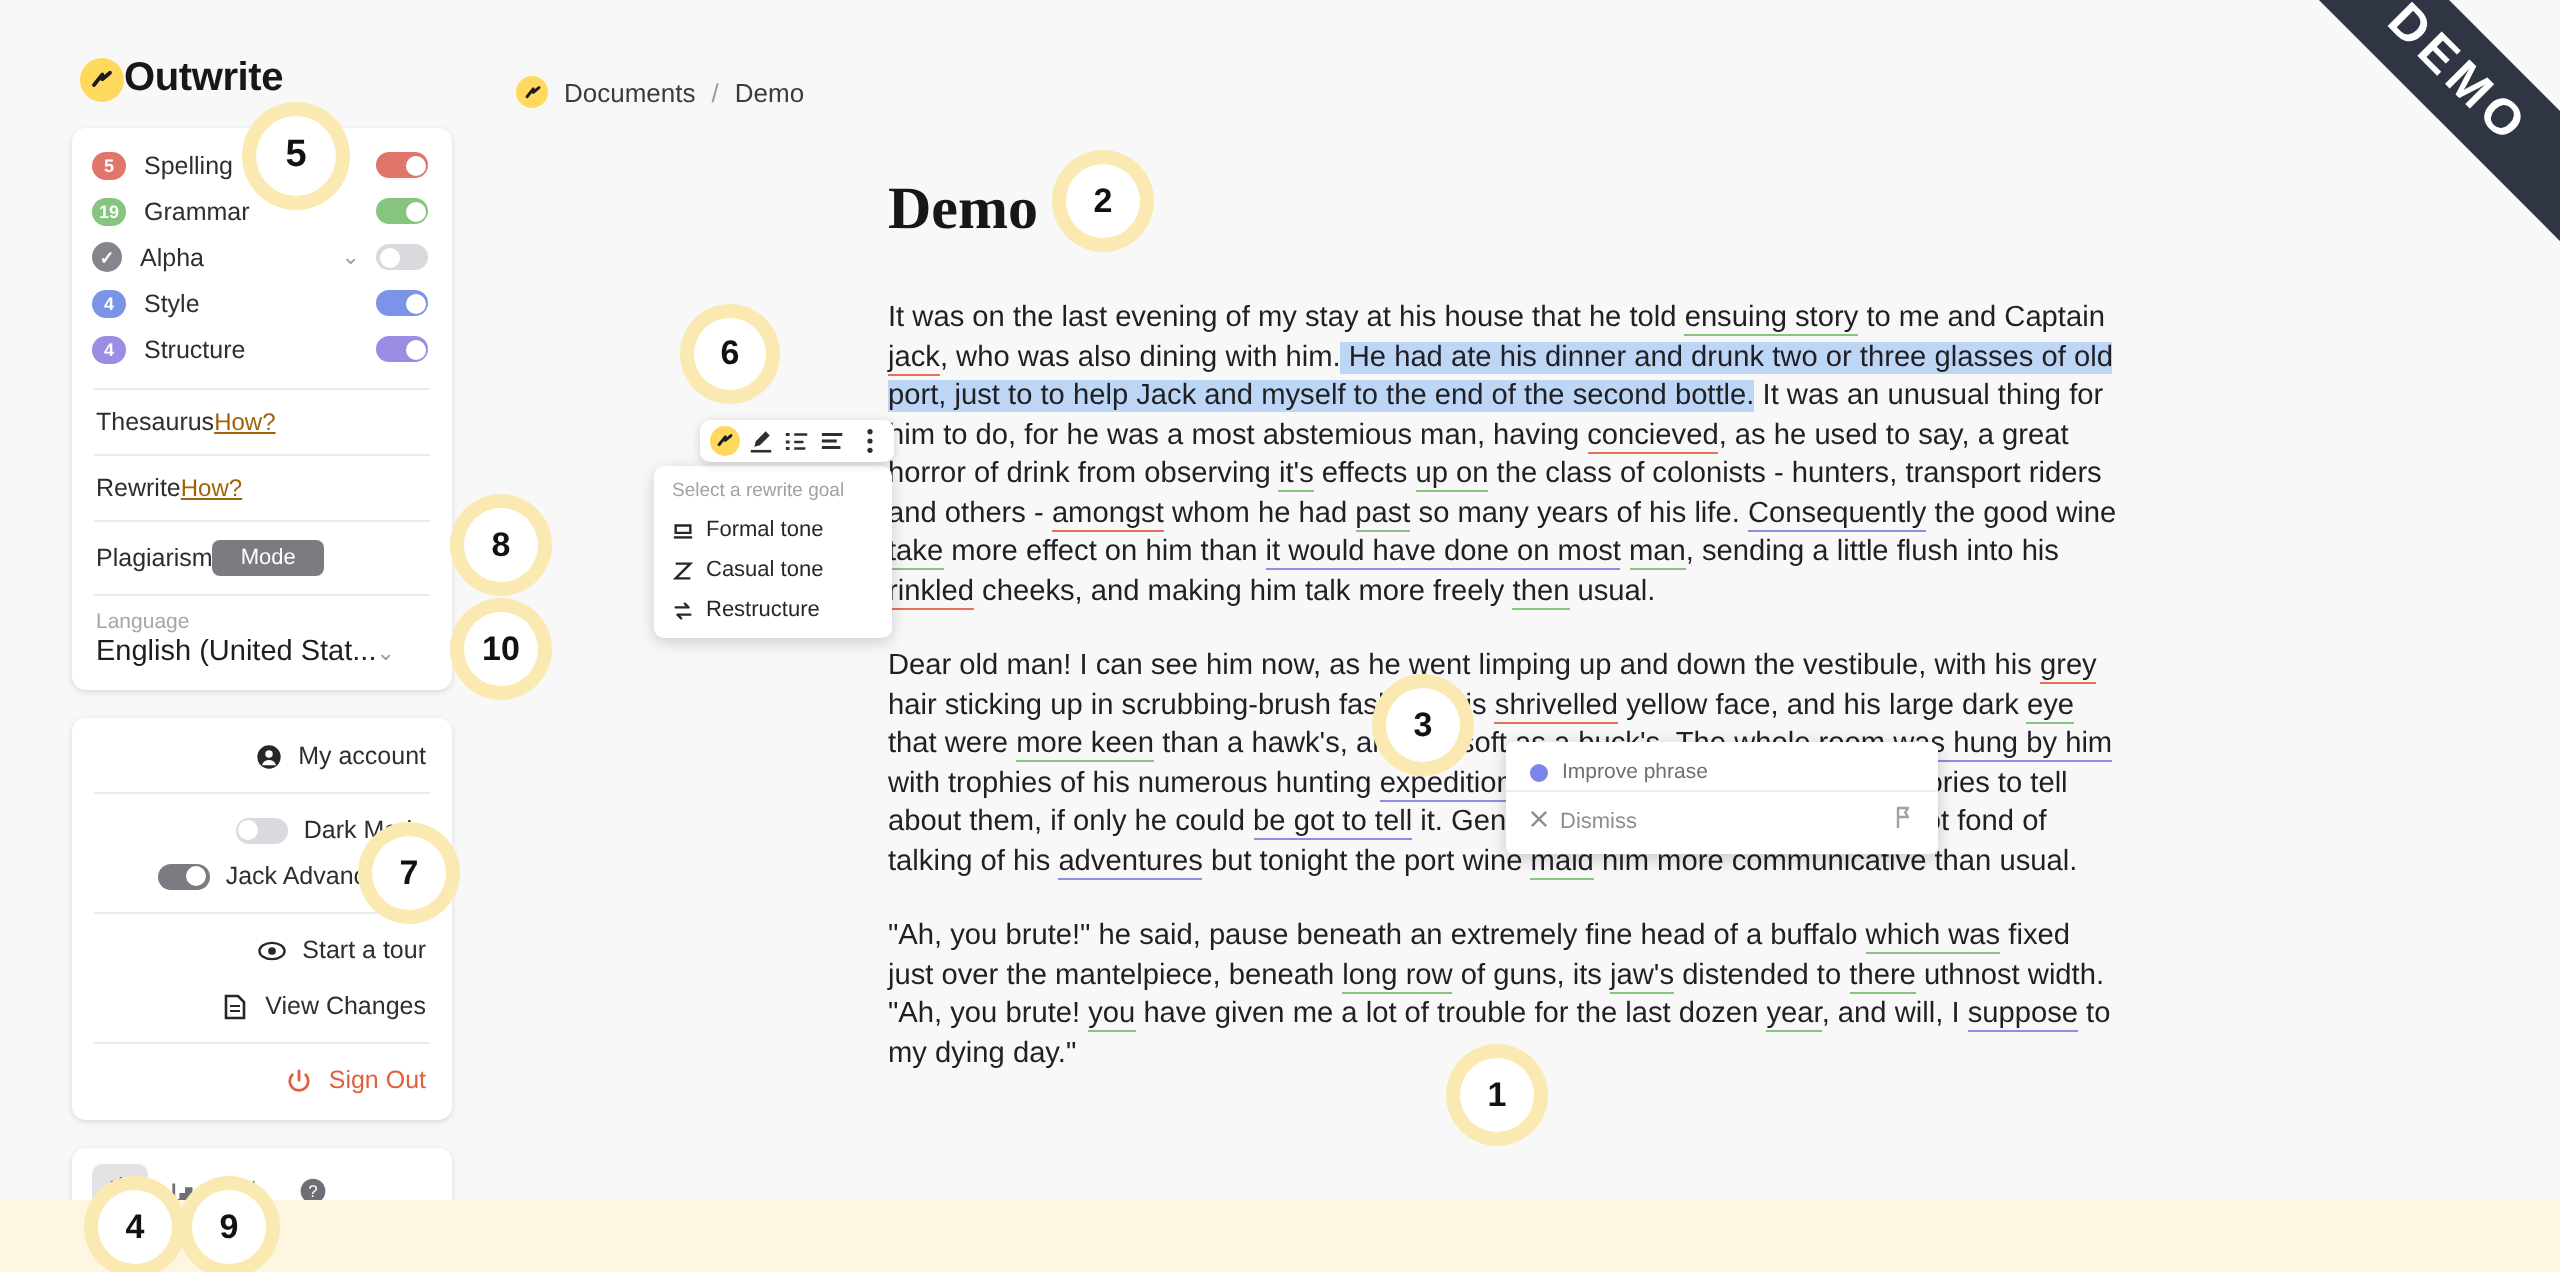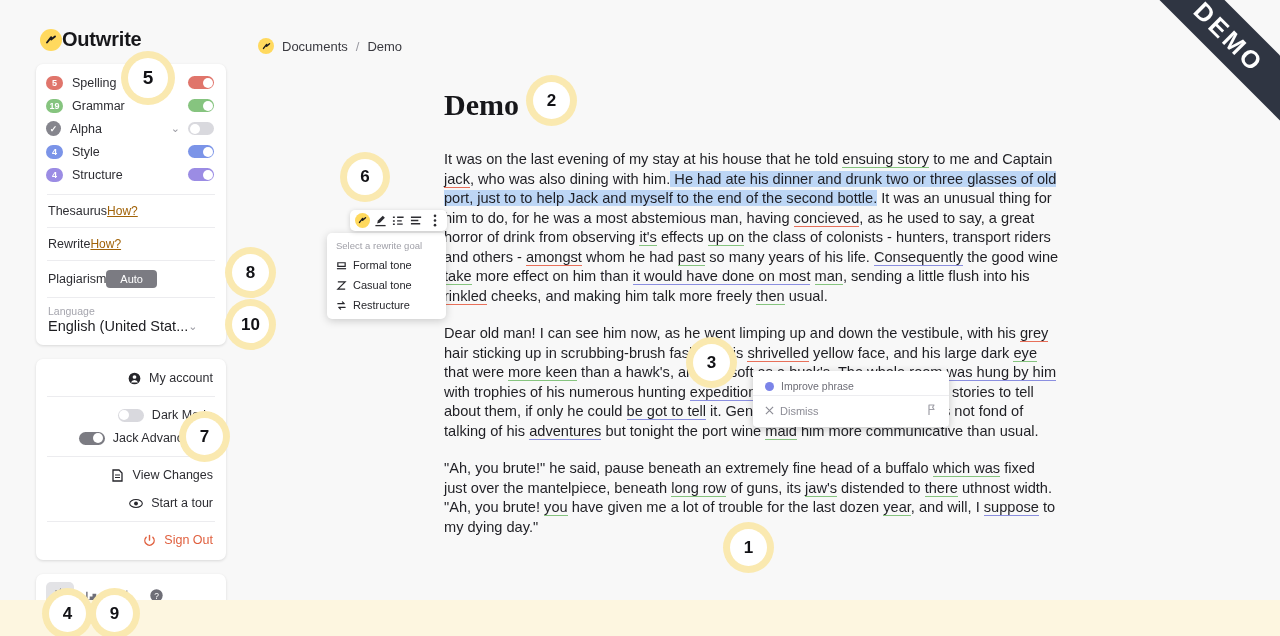--- a/index.html
+++ b/index.html
@@ -97,21 +97,21 @@
   .rt-btn.logo { width:15px;height:15px;border-radius:50%;background:#ffd95e; }
   #rewrite-menu {
     position:absolute; left:327px; top:233px; width:119px;
     background:#fff; border-radius:5px; box-shadow:0 2px 8px rgba(0,0,0,.18);
     padding:6px 0 4px; z-index:6;
   }
   #rewrite-menu .mhead { font-size:9.5px; color:#a0a0a8; padding:1px 9px 4px; white-space:nowrap; }
   .mitem { display:flex; align-items:center; gap:6px; padding:4px 9px; font-size:11px; color:#26262b; }
   
   #improve-card {
-    position:absolute; left:753px; top:371px; width:196px;
+    position:absolute; left:753px; top:371px; width:216px;
     background:#fff; border-radius:4px; box-shadow:0 2px 9px rgba(0,0,0,.2); z-index:8;
   }
   #improve-card .ic-head { display:flex; align-items:center; gap:7px; padding:9px 12px 3px; }
   #improve-card .dot { width:9px;height:9px;border-radius:50%;background:#7b84e8;flex:none; }
   #improve-card .ic-type { font-size:10.5px; color:#6e6e77; }
   #improve-card .ic-text { font-size:14.5px; color:#1f1f24; padding:4px 12px 11px; }
   #improve-card .ic-foot {
     display:flex;align-items:center;justify-content:space-between;
     border-top:1px solid #ededf0; padding:6px 12px 7px;
   }
@@ -193,21 +193,21 @@
         <span class="how">How?</span>
       </div>
       <div class="sep"></div>
       <div class="tool-row">
         <span class="tlabel">Rewrite</span>
         <span class="how">How?</span>
       </div>
       <div class="sep"></div>
       <div class="tool-row">
         <span class="tlabel">Plagiarism</span>
-        <button class="check-btn">Auto</button>
+        <button class="check-btn">Mode</button>
       </div>
       <div class="sep"></div>
       <div class="lang-block">
         <div class="lang-label">Language</div>
         <div class="lang-val">
           <span>English (United Stat...</span>
           <span class="chev">⌄</span>
         </div>
       </div>
     </div>
@@ -233,35 +233,35 @@
       <div class="acct-row" style="padding-top:2px">
         <span class="toggle on" style="background:#7b7b82">
             <i></i>
           </span>
         <span>Jack Advance</span>
         <span style="width:12px;height:12px;border-radius:50%;background:#c9c9cf;color:#fff;font-size:9px;display:flex;align-items:center;justify-content:center;margin-left:3px">?</span>
       </div>
       <div class="sep" style="margin:4px 11px"></div>
       <div class="acct-row">
         <span class="ico">
+          <svg width="14" height="11" viewBox="0 0 16 11">
+              <ellipse cx="8" cy="5.5" rx="7.2" ry="4.6" fill="none" stroke="#26262b" stroke-width="1.3"></ellipse>
+              <circle cx="8" cy="5.5" r="2.2" fill="#26262b"></circle>
+            </svg>
+        </span>
+        <span>Start a tour</span>
+      </div>
+      <div class="acct-row">
+        <span class="ico">
           <svg width="11" height="13" viewBox="0 0 11 13">
               <path d="M1 1h6l3 3v8H1z" fill="none" stroke="#26262b" stroke-width="1.3"></path>
               <path d="M3 6h5M3 8.5h5" stroke="#26262b" stroke-width="1.1"></path>
             </svg>
         </span>
         <span>View Changes</span>
-      </div>
-      <div class="acct-row">
-        <span class="ico">
-          <svg width="14" height="11" viewBox="0 0 16 11">
-              <ellipse cx="8" cy="5.5" rx="7.2" ry="4.6" fill="none" stroke="#26262b" stroke-width="1.3"></ellipse>
-              <circle cx="8" cy="5.5" r="2.2" fill="#26262b"></circle>
-            </svg>
-        </span>
-        <span>Start a tour</span>
       </div>
       <div class="sep" style="margin:4px 11px"></div>
       <div class="acct-row signout">
         <span class="ico">
           <svg width="13" height="13" viewBox="0 0 14 14">
               <path d="M7 1.6v5" stroke="#e0603f" stroke-width="1.5" stroke-linecap="round"></path>
               <path d="M3.4 3.6a5 5 0 1 0 7.2 0" stroke="#e0603f" stroke-width="1.5" fill="none" stroke-linecap="round"></path>
             </svg>
         </span>
         <span>Sign Out</span>

